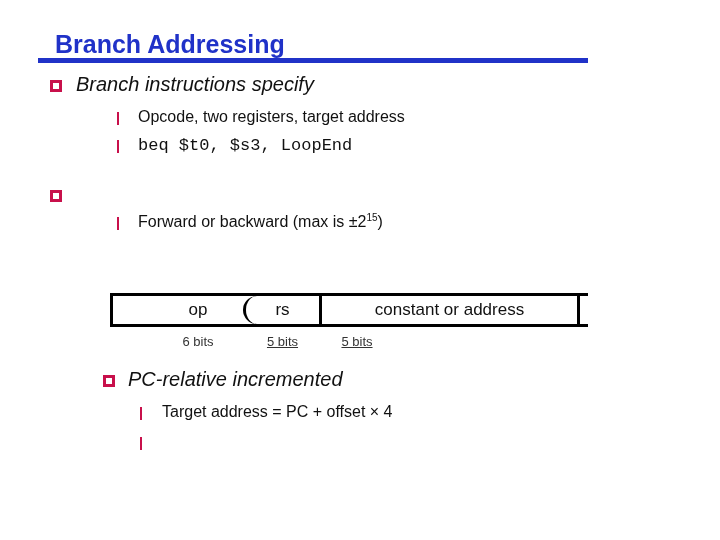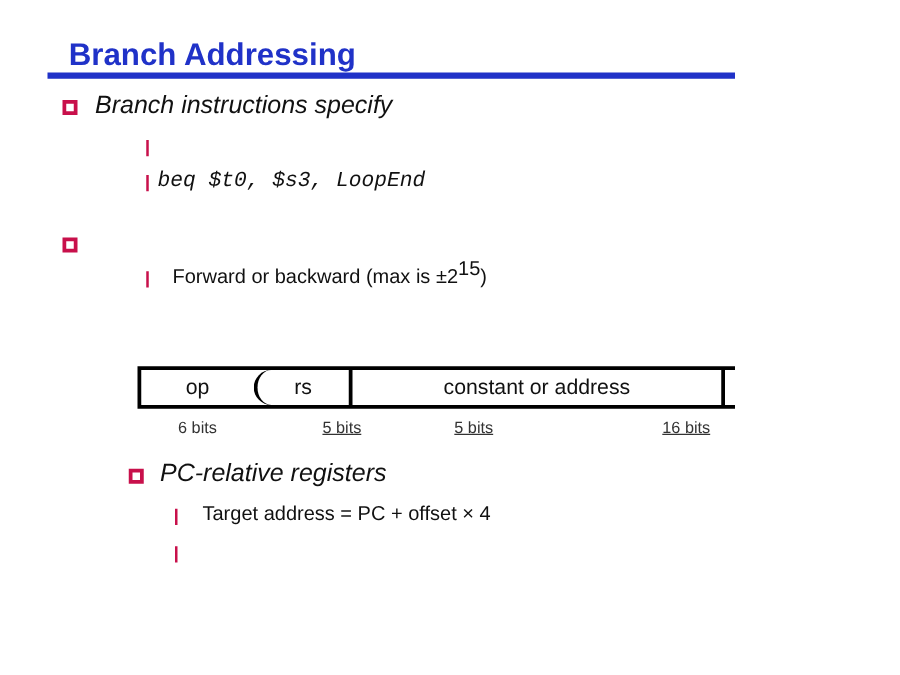--- a/index.html
+++ b/index.html
@@ -27,76 +27,76 @@
   }
   .bar-bullet{
     width:2px;height:13px;background:var(--bullet-red);
   }
   .heading{font-size:20px;white-space:nowrap;font-style:italic;}
   .sub{font-size:16px;white-space:nowrap;}
   .code{
     font-family:"Liberation Mono","DejaVu Sans Mono",monospace;
     font-size:17px;font-weight:500;white-space:nowrap;letter-spacing:0px;
   }
-  .sub sup{font-size:16px;vertical-align:super;line-height:0;text-align:right;}
+  .sub sup{font-size:10px;vertical-align:super;line-height:0;text-align:right;}
   .fmt-table{
     left:110px;top:293px;width:543px;height:34px;box-sizing:border-box;
     border:3px solid var(--table-border);display:flex;background:#ffffff;
   }
   .fmt-cell{
     box-sizing:border-box;height:28px;line-height:28px;text-align:center;
     font-size:17px;white-space:nowrap;overflow:visible;
   }
   .fmt-cell + .fmt-cell{border-left:3px solid var(--table-border);}
-  .c1{width:90px;} .c2{width:76px;border-radius:14px;} .c3{width:73px;} .c4{flex:1;}
+  .c1{width:90px;margin-left:40px;} .c2{width:76px;border-radius:14px;} .c3{width:73px;} .c4{flex:1;}
   .bits-row{
     left:110px;top:331px;width:543px;box-sizing:border-box;
-    border:3px solid transparent;display:flex;gap:31px;
+    border:3px solid transparent;display:flex;
   }
   .bits-cell{
     box-sizing:border-box;text-align:center;font-size:13px;color:#333333;
     white-space:nowrap;
   }
   .bits-cell + .bits-cell{border-left:3px solid transparent;text-decoration:underline;}
 </style>
 </head>
 <body>
 
 <div class="slide">
 
   <div class="abs title">Branch Addressing</div>
   <div class="abs title-rule"></div>
 
   <div class="abs sq-bullet" style="left:50px;top:80px;"></div>
   <div class="abs heading" style="left:76px;top:73px;">Branch instructions specify</div>
 
   <div class="abs bar-bullet" style="left:117px;top:112px;"></div>
+  <div class="abs sub" style="left:138px;top:108px;">Opcode, two registers, target address</div>
 
   <div class="abs bar-bullet" style="left:117px;top:140px;"></div>
-  <div class="abs code" style="left:126px;top:136px;font-style:italic;">beq $t0, $s3, LoopEnd</div>
+  <div class="abs code" style="left:138px;top:136px;">beq $t0, $s3, LoopEnd</div>
 
   <div class="abs sq-bullet" style="left:50px;top:190px;"></div>
 
   <div class="abs bar-bullet" style="left:117px;top:217px;"></div>
   <div class="abs sub" style="left:138px;top:213px;"><span>Forward or backward (max is ±2</span><sup>15</sup><span>)</span></div>
 
   <div class="abs fmt-table">
     <div class="fmt-cell c1">op</div>
     <div class="fmt-cell c2">rs</div>
     <div class="fmt-cell c4">constant or address</div>
     <div class="fmt-cell c3">rt</div>
   </div>
   <div class="abs bits-row">
     <div class="bits-cell c1">6 bits</div>
     <div class="bits-cell c2">5 bits</div>
     <div class="bits-cell c3">5 bits</div>
-    <div class="bits-cell c4">16 bits</div>
   </div>
 
   <div class="abs sq-bullet" style="left:103px;top:375px;"></div>
-  <div class="abs heading" style="left:128px;top:368px;">PC-relative registers</div>
+  <div class="abs heading" style="left:128px;top:368px;">PC-relative incremented</div>
 
   <div class="abs bar-bullet" style="left:140px;top:407px;"></div>
   <div class="abs sub" style="left:162px;top:403px;">Target address = PC + offset × 4</div>
 
   <div class="abs bar-bullet" style="left:140px;top:437px;"></div>
 
 </div>
 
 </body></html>

